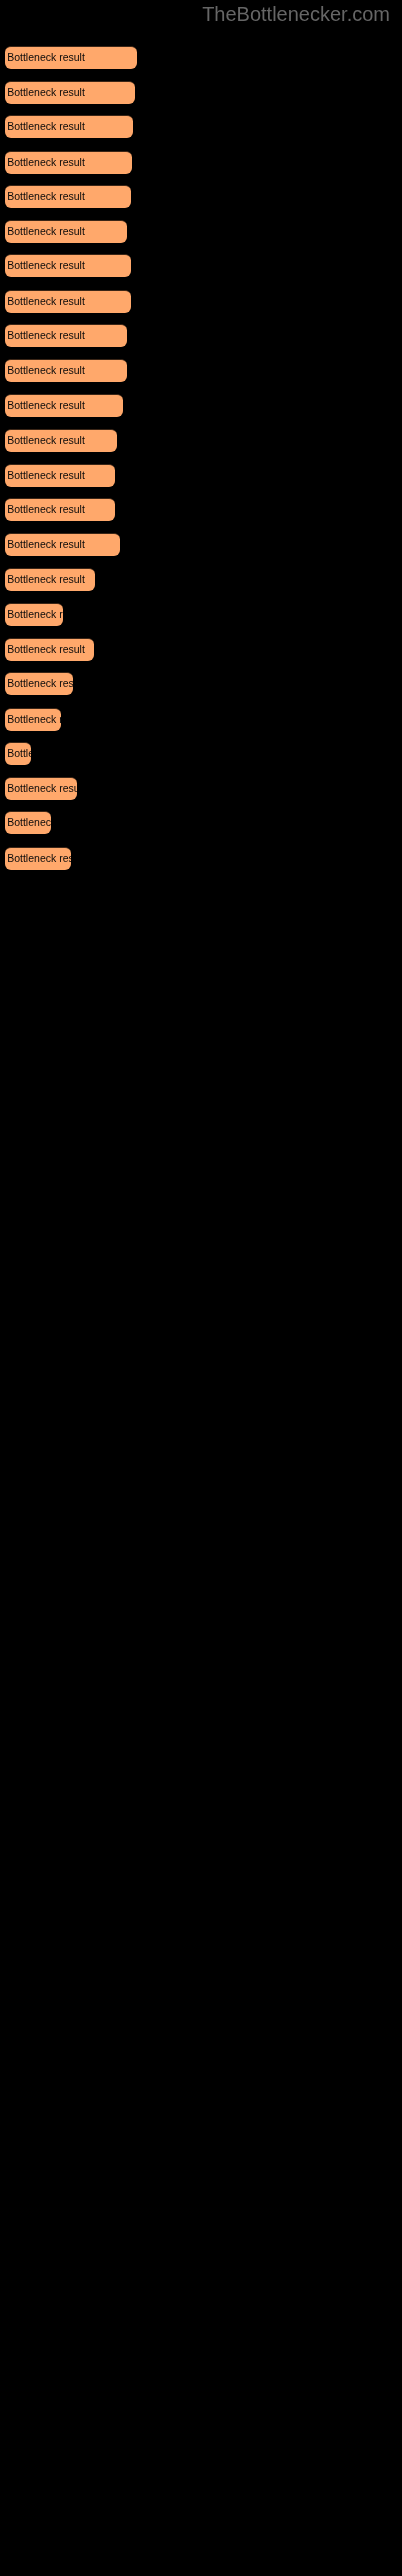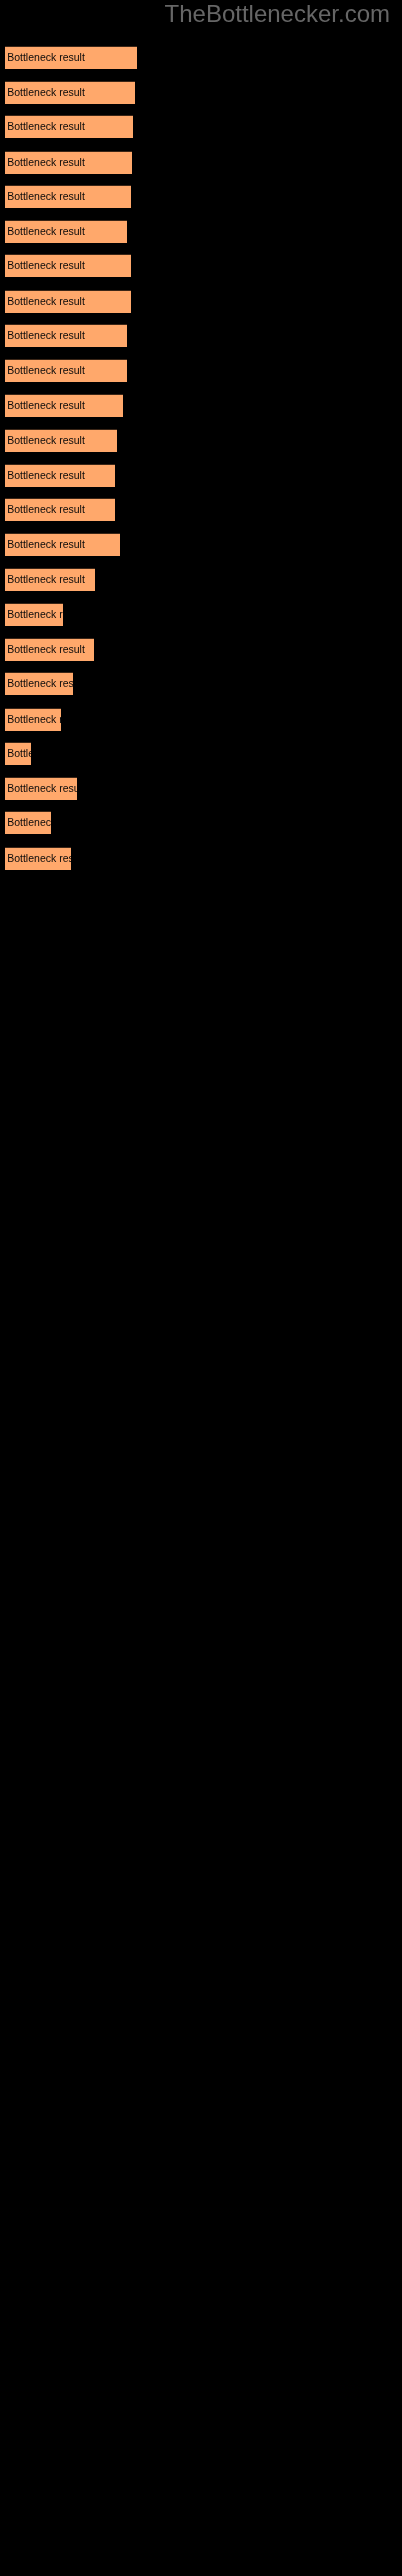--- a/index.html
+++ b/index.html
@@ -24,21 +24,21 @@
     width: 403px;
     height: 2576px;
     background: #000000;
   }
 
   
   .watermark {
     position: absolute;
     right: 13px;
     top: 1.6px;
-    font-size: 24px;
+    font-size: 20px;
     line-height: 24px;
     color: #666666;
     letter-spacing: 0px;
     white-space: nowrap;
     font-family: "Liberation Sans", sans-serif;
     font-weight: 400;
   }
 
   
   .bar-row {
@@ -49,20 +49,21 @@
   .bar {
     position: absolute;
     left: 0;
     top: 0;
     height: 23px;
     background: #ffa86b;
     border-top: 1.6px solid #3a2516;
     box-sizing: border-box;
     overflow: hidden;
     white-space: nowrap;
+    border-radius: 6px;
   }
 
   .bar-label {
     position: absolute;
     left: 2.4px;
     top: 3.2px;
     font-size: 10.5px;
     line-height: 15.3px;
     color: #0a0a0a;
     white-space: nowrap;

